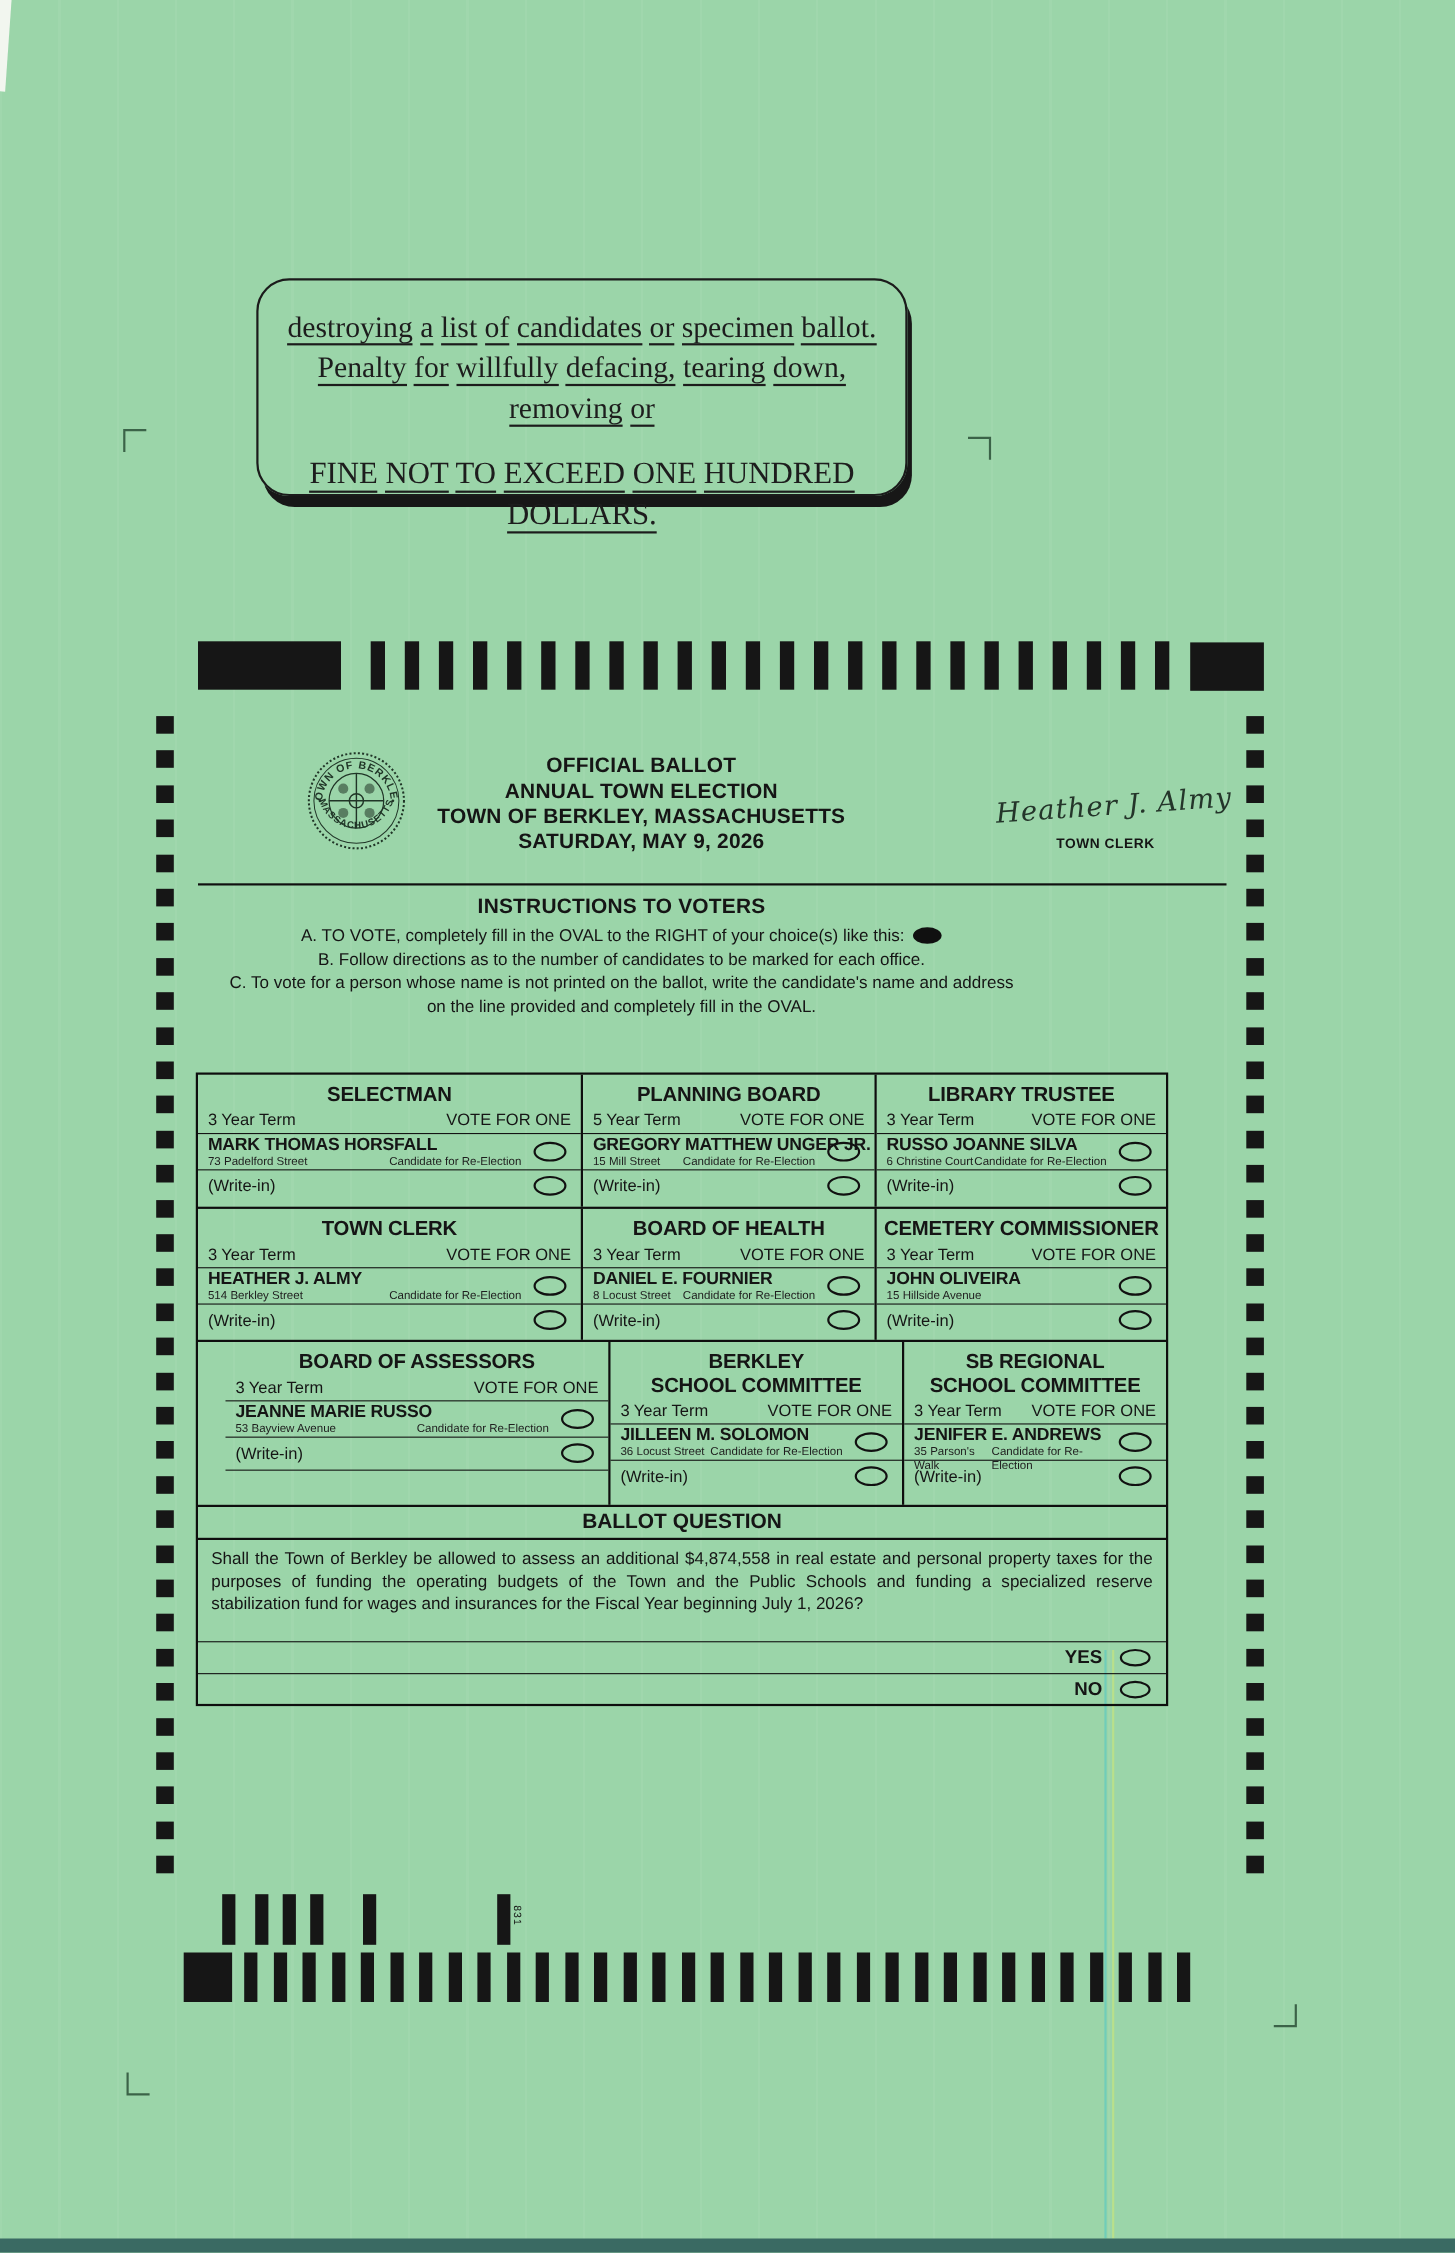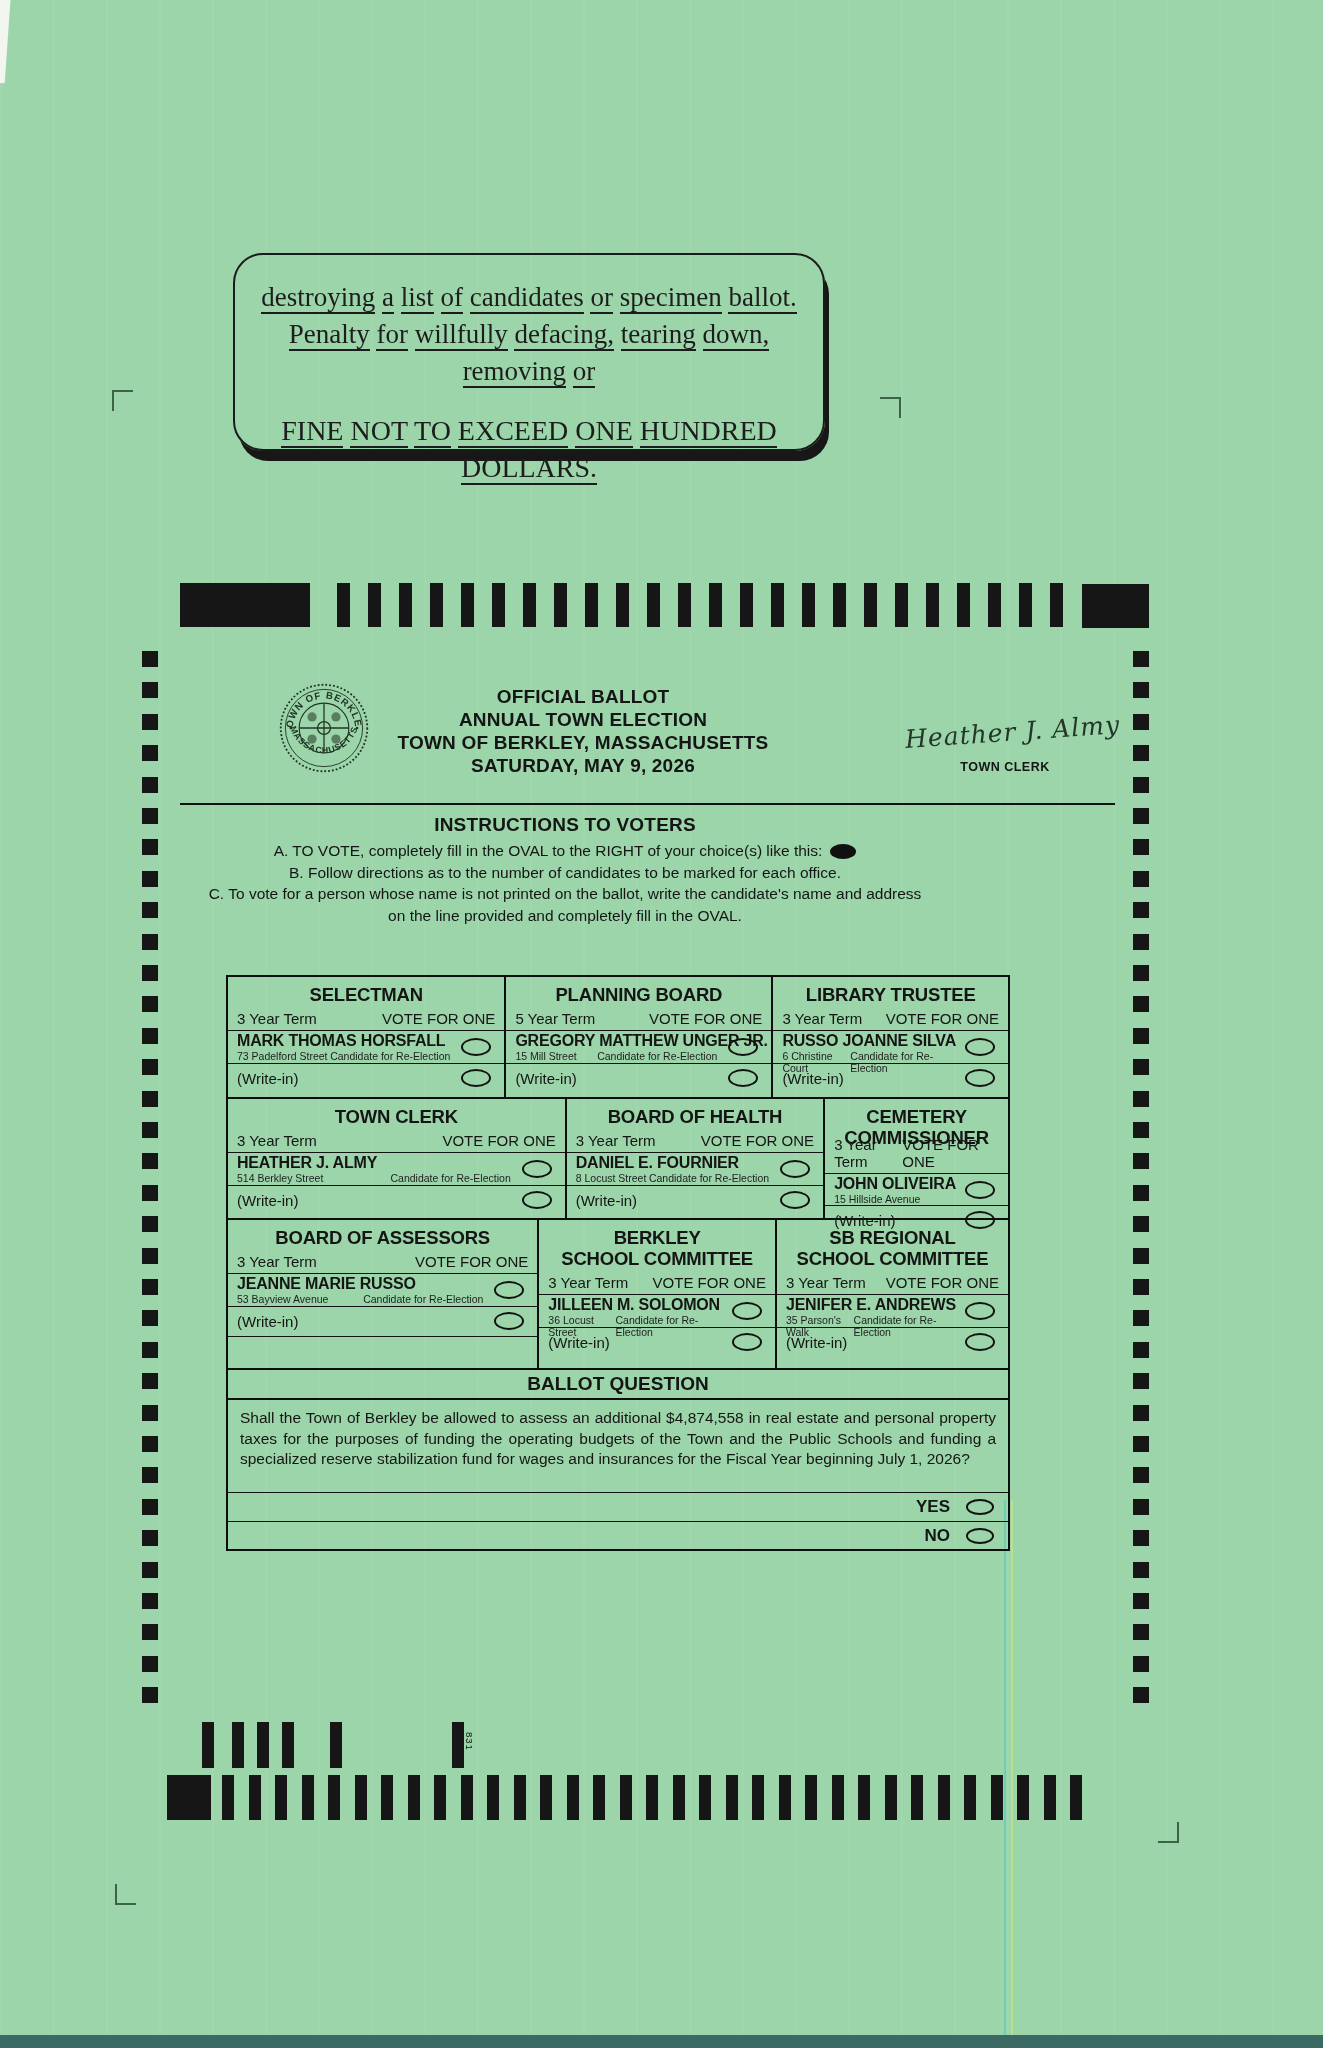--- a/index.html
+++ b/index.html
@@ -67,23 +67,23 @@
   .hdr-rule{position:absolute;left:180px;top:803px;width:935px;border-top:2px solid #101010;}
 
   
   .instructions{position:absolute;left:180px;top:814px;width:770px;text-align:center;}
   .instr-title{font-weight:bold;font-size:19px;margin-bottom:4px;letter-spacing:0.2px;}
   .instr-line{font-size:15.5px;line-height:21.5px;}
   .ex-oval{display:inline-block;width:26px;height:15px;background:#101010;border-radius:50%;
     margin-left:8px;vertical-align:-3px;}
 
   
-  .ballot-table{position:absolute;left:178px;top:975px;width:784px;border:2.5px solid #0e0e0e;margin-left:48px;}
+  .ballot-table{position:absolute;left:178px;top:975px;width:884px;border:2.5px solid #0e0e0e;}
   .o-row{display:flex;border-bottom:2.5px solid #0e0e0e;}
-  .row1{height:122px;}.row2{height:121px;}.row3{height:150px;}
+  .row1{height:122px;}.row2{height:121px;}.row3{height:150px;padding-left:25px;}
   .office-cell{position:relative;border-right:2.5px solid #0e0e0e;display:flex;flex-direction:column;}
   .office-cell:last-child{border-right:none;}
   .col1{width:350px;}.col2{width:267px;}.col3{width:262px;flex:1;}
   .office-title{text-align:center;font-weight:bold;font-size:18.5px;line-height:21px;
     padding-top:7px;letter-spacing:-0.2px;}
   .term-row{display:flex;justify-content:space-between;align-items:flex-end;
     padding:0 9px 3px 9px;font-size:15px;border-bottom:1.5px solid #131313;min-height:26px;}
   .cand-row{position:relative;height:33px;border-bottom:1.5px solid #131313;padding:1px 52px 0 9px;}
   .cand-name{font-weight:bold;font-size:16px;line-height:18px;letter-spacing:-0.2px;white-space:nowrap;}
   .cand-sub{display:flex;font-size:10.5px;line-height:12px;color:#1e1e1e;}

